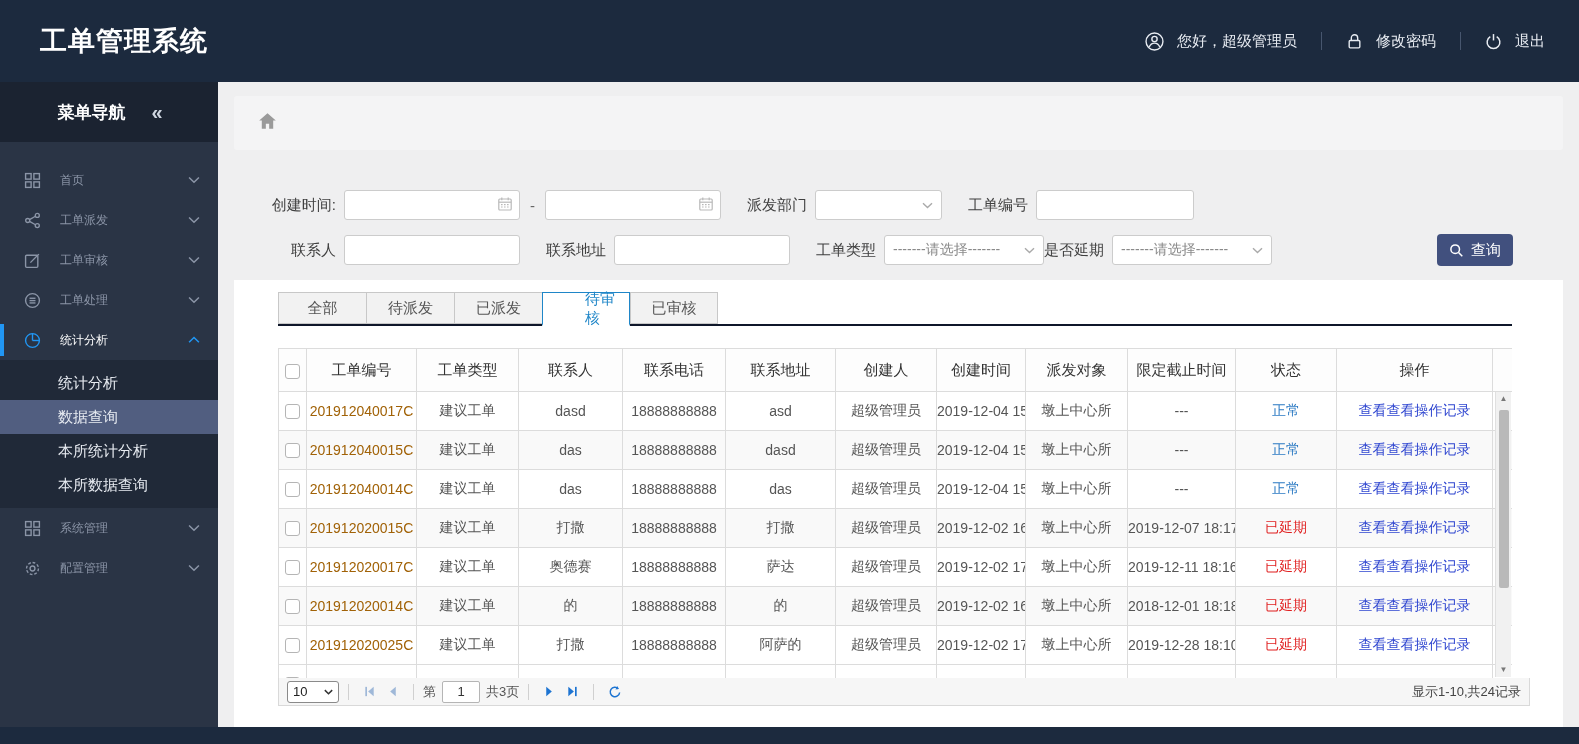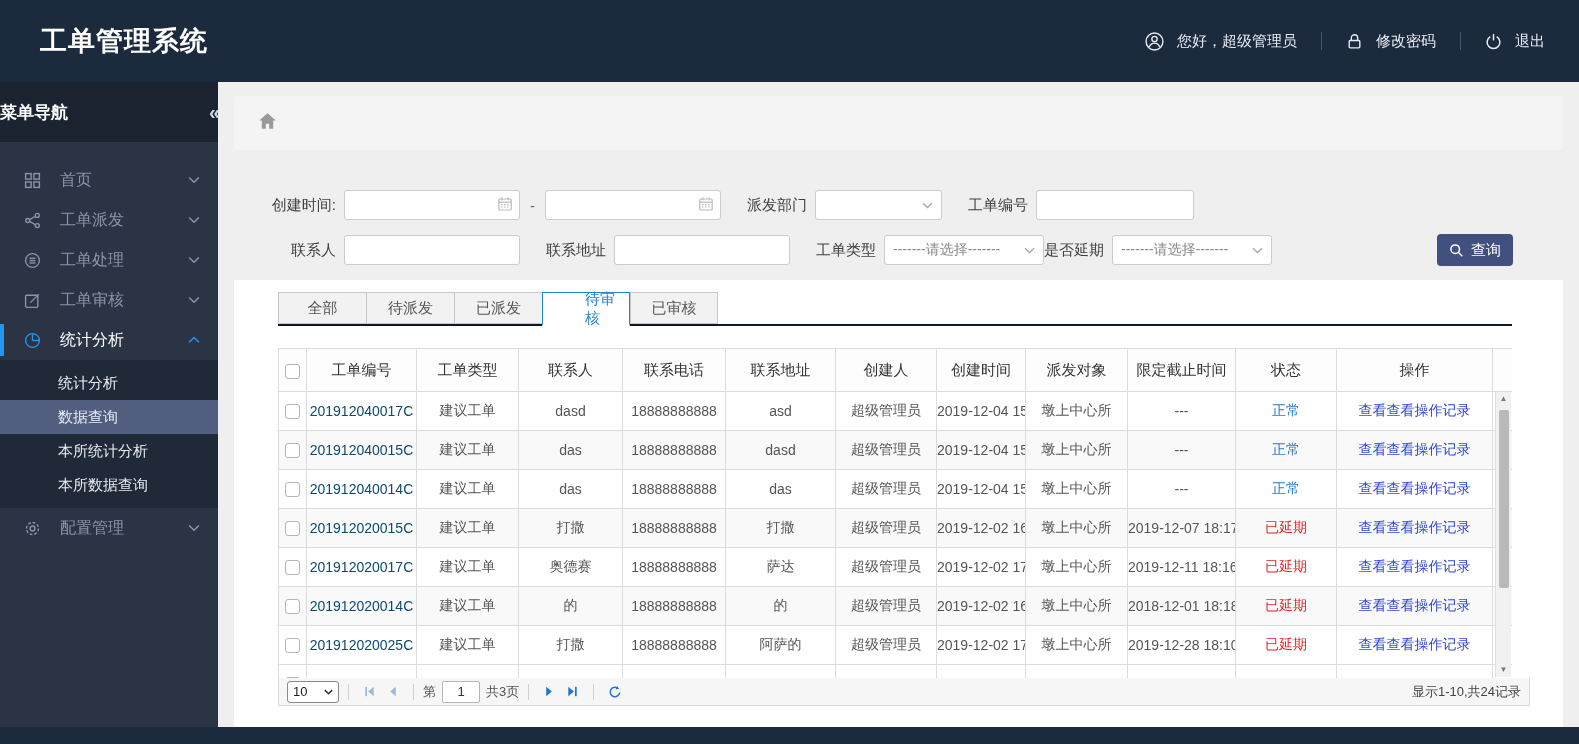--- a/index.html
+++ b/index.html
@@ -10,24 +10,24 @@
   .topbar { height:82px; background:#1c2a3e; display:flex; align-items:center; justify-content:space-between; padding:0 34px 0 40px; flex:0 0 auto; }
   .topbar h1 { color:#fff; font-size:27px; letter-spacing:1px; }
   .top-right { display:flex; align-items:center; color:#e8ecf2; font-size:15px; gap:14px; }
   .top-right .grp { display:flex; align-items:center; gap:13px; cursor:pointer; }
   .top-right .sep { width:1px; height:18px; background:#47566e; margin:0 10px; }
   .top-right svg { display:block; }
 
   
   .mid { flex:1 1 auto; display:flex; min-height:0; }
   .sidebar { width:218px; background:#2a3445; flex:0 0 auto; display:flex; flex-direction:column; }
-  .side-head { height:60px; background:#1b2331; color:#fff; display:flex; align-items:center; justify-content:space-between; gap:26px; font-size:17px; font-weight:bold; }
+  .side-head { height:60px; background:#1b2331; color:#fff; display:flex; align-items:center; justify-content:center; gap:26px; font-size:17px; font-weight:bold; }
   .collapse { color:#cfd6e0; font-size:20px; font-weight:bold; cursor:pointer; letter-spacing:-2px; }
   .menu { padding-top:18px; }
-  .mitem { height:40px; display:flex; align-items:center; color:#8b95a7; font-size:16px; padding:0 18px 0 24px; cursor:pointer; position:relative; }
+  .mitem { height:40px; display:flex; align-items:center; color:#8b95a7; font-size:12px; padding:0 18px 0 24px; cursor:pointer; position:relative; }
   .mitem .micon { width:20px; margin-right:16px; display:flex; }
   .mitem .chev { margin-left:auto; display:flex; }
   .mitem.active { color:#fff; }
   .mitem.active::before { content:""; position:absolute; left:0; top:4px; bottom:4px; width:4px; background:#2196f3; }
   .mitem.active .micon, .mitem.active .chev { color:#2196f3; }
   .submenu { background:#202938; padding:6px 0; }
   .sitem { height:34px; display:flex; align-items:center; color:#e8ecf2; font-size:15px; padding-left:58px; cursor:pointer; }
   .sitem.selected { background:#515e80; }
 
   
@@ -54,21 +54,21 @@
   .tab.active { background:#fff; color:#1f86c8; border:1px solid #1f86c8; border-bottom:2px solid #fff; margin-bottom:-2px; height:34px;padding-left:42px; }
 
   
   .tviewport { width:1234px; height:330px; overflow:hidden; margin-top:22px; position:relative; }
   table.grid { border-collapse:collapse; table-layout:fixed; width:1234px; }
   .grid th, .grid td { border:1px solid #dcdcdc; text-align:center; font-weight:normal; overflow:hidden; white-space:nowrap; }
   .grid th { height:43px; font-size:15px; color:#333; background:#fdfdfd; }
   .grid td { height:39px; font-size:14px; color:#555; }
   .grid tr.odd td { background:#fff; }
   .grid tr.even td { background:#f9f9f9; }
-  .grid td.c-no { color:#0c4a6e; }
+  .grid td.c-no { color:#a16207; }
   .cb { width:15px; height:15px; border:1px solid #b5b5b5; border-radius:3px; background:#fff; display:inline-block; vertical-align:middle; cursor:pointer; }
   .st-normal { color:#2d7bc4; }
   .st-overdue { color:#e01f1f; }
   .grid a { color:#2f46d0; text-decoration:none; cursor:pointer; }
   .grid td.c-act a + a { margin-left:0; }
   
   .vscroll { position:absolute; top:44px; right:1px; bottom:1px; width:16px; background:#f1f1f1; border-left:1px solid #e0e0e0; display:flex; flex-direction:column; align-items:center; }
   .vs-arrow { color:#777; font-size:8px; line-height:14px; height:14px; cursor:pointer; }
   .vs-thumb { width:10px; height:178px; background:#b9b9b9; border-radius:2px; margin-top:4px; cursor:pointer; }
 
@@ -160,41 +160,41 @@
           <span>工单派发</span>
           <span class="chev">
             <svg width="12" height="8" viewBox="0 0 11 7" fill="none" stroke="currentColor" stroke-width="1.4">
               <polyline points="1,1.2 5.5,5.6 10,1.2"></polyline>
             </svg>
           </span>
         </div>
         <div class="mitem">
           <span class="micon">
             <svg width="17" height="17" viewBox="0 0 16 16" fill="none" stroke="currentColor" stroke-width="1.3">
+              <rect x="1.5" y="3" width="11.5" height="11.5" rx="1"></rect>
+              <line x1="6" y1="10" x2="14" y2="2"></line>
+            </svg>
+          </span>
+          <span>工单审核</span>
+          <span class="chev">
+            <svg width="12" height="8" viewBox="0 0 11 7" fill="none" stroke="currentColor" stroke-width="1.4">
+              <polyline points="1,1.2 5.5,5.6 10,1.2"></polyline>
+            </svg>
+          </span>
+        </div>
+        <div class="mitem">
+          <span class="micon">
+            <svg width="17" height="17" viewBox="0 0 16 16" fill="none" stroke="currentColor" stroke-width="1.3">
               <circle cx="8" cy="8" r="6.5"></circle>
               <line x1="5.2" y1="5.9" x2="10.8" y2="5.9"></line>
               <line x1="5.2" y1="8.1" x2="10.8" y2="8.1"></line>
               <line x1="5.2" y1="10.3" x2="10.8" y2="10.3"></line>
             </svg>
           </span>
           <span>工单处理</span>
-          <span class="chev">
-            <svg width="12" height="8" viewBox="0 0 11 7" fill="none" stroke="currentColor" stroke-width="1.4">
-              <polyline points="1,1.2 5.5,5.6 10,1.2"></polyline>
-            </svg>
-          </span>
-        </div>
-        <div class="mitem">
-          <span class="micon">
-            <svg width="17" height="17" viewBox="0 0 16 16" fill="none" stroke="currentColor" stroke-width="1.3">
-              <rect x="1.5" y="3" width="11.5" height="11.5" rx="1"></rect>
-              <line x1="6" y1="10" x2="14" y2="2"></line>
-            </svg>
-          </span>
-          <span>工单审核</span>
           <span class="chev">
             <svg width="12" height="8" viewBox="0 0 11 7" fill="none" stroke="currentColor" stroke-width="1.4">
               <polyline points="1,1.2 5.5,5.6 10,1.2"></polyline>
             </svg>
           </span>
         </div>
         <div class="mitem active">
           <span class="micon">
             <svg width="17" height="17" viewBox="0 0 16 16" fill="none" stroke="currentColor" stroke-width="1.3">
               <circle cx="8" cy="8" r="6.5"></circle>
@@ -207,20 +207,36 @@
             <svg width="12" height="8" viewBox="0 0 11 7" fill="none" stroke="currentColor" stroke-width="1.4">
               <polyline points="1,5.6 5.5,1.2 10,5.6"></polyline>
             </svg>
           </span>
         </div>
         <div class="submenu">
           <div class="sitem">统计分析</div>
           <div class="sitem selected">数据查询</div>
           <div class="sitem">本所统计分析</div>
           <div class="sitem">本所数据查询</div>
+        </div>
+        <div class="mitem">
+          <span class="micon">
+            <svg width="17" height="17" viewBox="0 0 16 16" fill="none" stroke="currentColor" stroke-width="1.3">
+              <rect x="1.5" y="1.5" width="5.2" height="5.2"></rect>
+              <rect x="9.3" y="1.5" width="5.2" height="5.2"></rect>
+              <rect x="1.5" y="9.3" width="5.2" height="5.2"></rect>
+              <rect x="9.3" y="9.3" width="5.2" height="5.2"></rect>
+            </svg>
+          </span>
+          <span>系统管理</span>
+          <span class="chev">
+            <svg width="12" height="8" viewBox="0 0 11 7" fill="none" stroke="currentColor" stroke-width="1.4">
+              <polyline points="1,1.2 5.5,5.6 10,1.2"></polyline>
+            </svg>
+          </span>
         </div>
         <div class="mitem">
           <span class="micon">
             <svg width="17" height="17" viewBox="0 0 16 16" fill="none" stroke="currentColor" stroke-width="1.3">
               <circle cx="8" cy="8" r="2.3"></circle>
               <circle cx="8" cy="8" r="5.6" stroke-dasharray="2.6 1.7"></circle>
             </svg>
           </span>
           <span>配置管理</span>
           <span class="chev">

